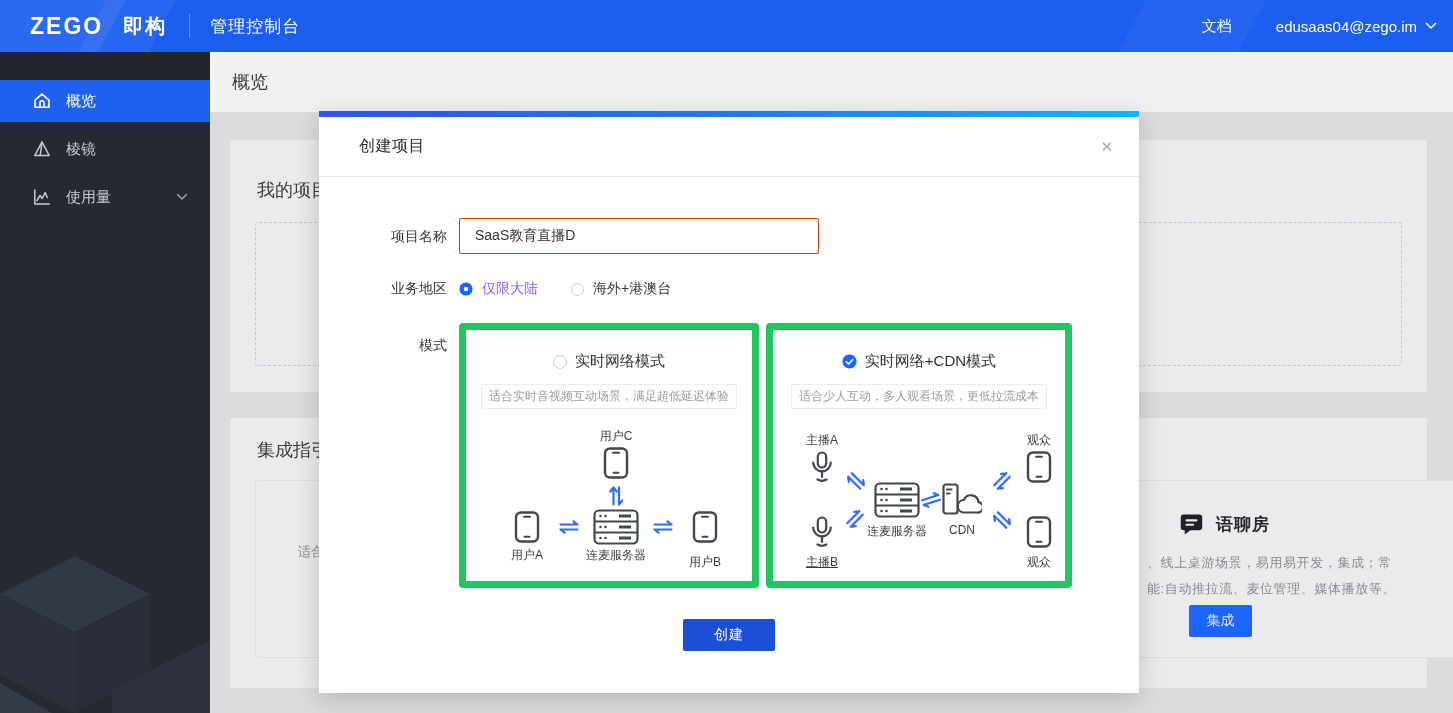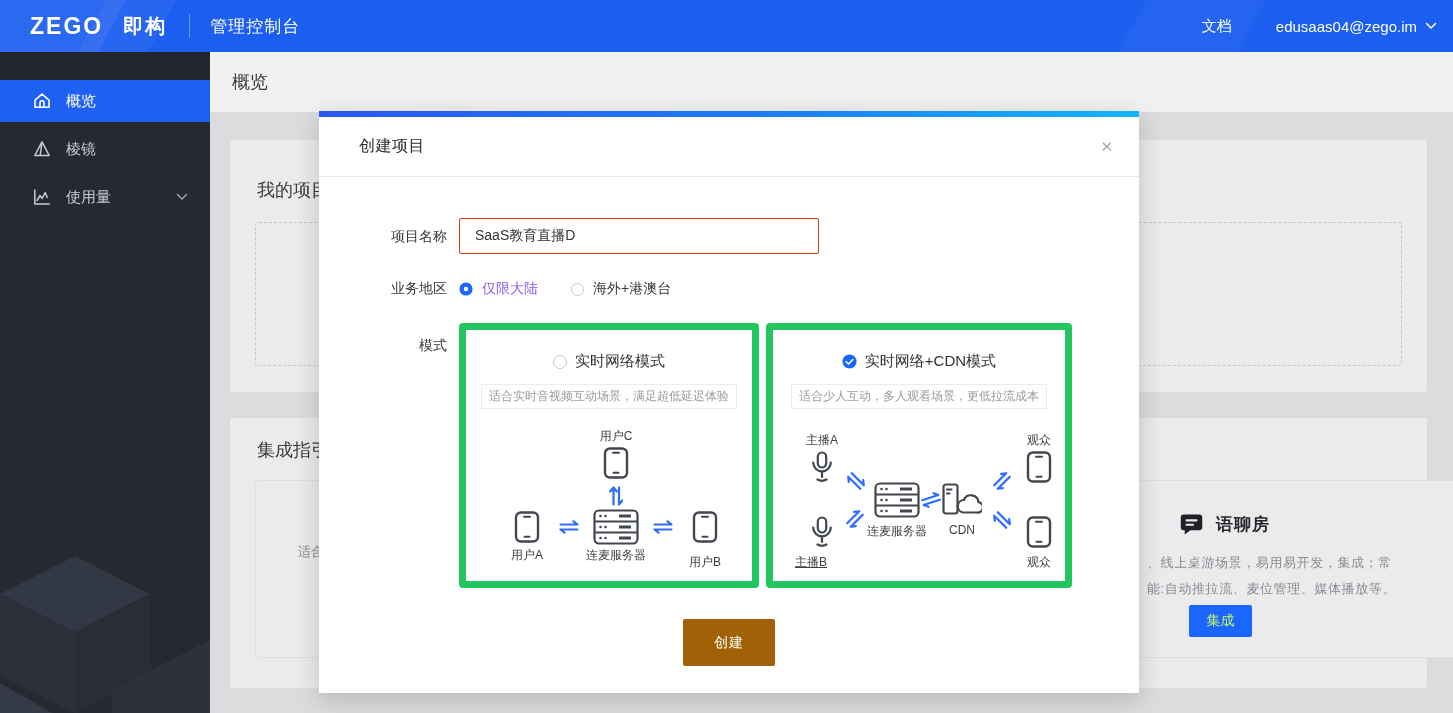--- a/index.html
+++ b/index.html
@@ -45,21 +45,21 @@
   .int-card { position:absolute; top:62px; height:178px; border:1px solid #dfdfe2; border-radius:4px; background:#ebebed; }
   .int-card.left { left:25px; width:556px; }
   .int-card.left .frag { position:absolute; left:42px; top:62px; font-size:13px; color:#8b8b90; }
   .int-card.right { left:647px; width:755px; }
   .vr-title-row { position:absolute; left:301px; top:31px; display:flex; align-items:center; }
   .vr-title-row .vr-icon { display:inline-flex; width:25px; height:25px; }
   .vr-title-row .vr-name { font-size:17px; font-weight:700; color:#26262a; margin-left:12px; letter-spacing:1px; }
   .vr-desc { position:absolute; left:269px; font-size:13px; color:#8b8b90; letter-spacing:0.6px; }
   .vr-desc.l1 { top:73px; }
   .vr-desc.l2 { top:99px; }
-  .vr-btn { position:absolute; left:311px; top:124px; width:63px; height:32px; background:#1a66ff; color:#bef264; font-size:14px; border:none; border-radius:2px; cursor:pointer; font-family:inherit; }
+  .vr-btn { position:absolute; left:311px; top:124px; width:63px; height:32px; background:#1a66ff; color:#e5e5e5; font-size:14px; border:none; border-radius:2px; cursor:pointer; font-family:inherit; }
 
   
   .modal { position:absolute; left:319px; top:111px; width:820px; height:582px; background:#fff; box-shadow:0 6px 24px rgba(0,0,0,0.18); z-index:40; }
   .modal-accent { height:6px; width:100%; background:linear-gradient(90deg,#2b57f0 0%,#1d7cf7 55%,#13b5ff 100%); }
   .modal-header { height:60px; display:flex; align-items:center; border-bottom:1px solid #e9e9ec; padding:0 26px 0 40px;gap:16px; }
   .modal-title { font-size:16px; color:#2c2c30; font-weight:500; letter-spacing:0.5px; }
   .modal-close { margin-left:auto; font-size:15px; color:#a9a9ae; cursor:pointer; line-height:1; }
   .modal-body { padding-top:41px; position:relative; }
   .form-row { display:flex; }
   .form-label { width:128px; text-align:right; font-size:14px; color:#3a3a3e; flex:none; }
@@ -81,21 +81,21 @@
   .mode-card.c2 { width:306px; }
   .mode-title { position:absolute; top:22px; left:0; right:0; display:flex; align-items:center; justify-content:center; }
   .mode-title .m-ic { display:inline-flex; width:15px; height:15px; }
   .mode-title .circle-o { width:14px; height:14px; border:1px solid #c9c9cf; border-radius:50%; background:#fff; }
   .mode-title .m-t { font-size:15px; color:#333; margin-left:8px; }
   .mode-desc-wrap { position:absolute; top:54px; left:0; right:0; text-align:center; }
   .mode-desc { display:inline-block; border:1px solid #ececef; padding:3px 7px; font-size:12px; color:#9a9ba1; white-space:nowrap; background:#fff; }
   .dg { position:absolute; font-size:12px; color:#3d3d42; white-space:nowrap; }
   .dg.center { transform:translateX(-50%); }
   .icon-abs { position:absolute; display:inline-flex; }
-  .create-btn { display:block; margin:16px auto; margin-top:31px; width:92px; height:47px; background:#a16207; color:#fff; border:none; border-radius:2px; font-size:14px; cursor:pointer; font-family:inherit; letter-spacing:1px; }
+  .create-btn { display:block; margin:16px auto; margin-top:31px; width:92px; height:32px; background:#1d4ed8; color:#fff; border:none; border-radius:2px; font-size:14px; cursor:pointer; font-family:inherit; letter-spacing:1px; }
   
   .row-modes { height:265px; }
 
   .arr { color:#2e6bff; display:inline-flex; }
   svg { display:block; }
 </style>
 </head>
 <body>
 
 <div class="app">
@@ -402,21 +402,21 @@
             <span class="icon-abs" style="left:253px;top:186px;">
               <svg viewBox="0 0 26 32" width="26" height="32" fill="none" stroke="#42464e" stroke-width="2.4">
                   <rect x="2" y="1.5" width="22" height="29" rx="5"></rect>
                   <line x1="10" y1="5.8" x2="16" y2="5.8" stroke-width="2" stroke-linecap="round"></line>
                   <line x1="10.5" y1="25.8" x2="15.5" y2="25.8" stroke-width="2" stroke-linecap="round"></line>
                 </svg>
             </span>
 
             <span class="dg center" style="left:124px;top:193px;">连麦服务器</span>
             <span class="dg center" style="left:189px;top:193px;">CDN</span>
-            <span class="dg" style="left:22px;top:224px;text-decoration:underline;">主播B</span>
+            <span class="dg" style="left:33px;top:224px;text-decoration:underline;">主播B</span>
             <span class="dg center" style="left:266px;top:224px;">观众</span>
           </div>
 
         </div>
       </div>
 
       <button class="create-btn">创建</button>
     </div>
   </div>
 

